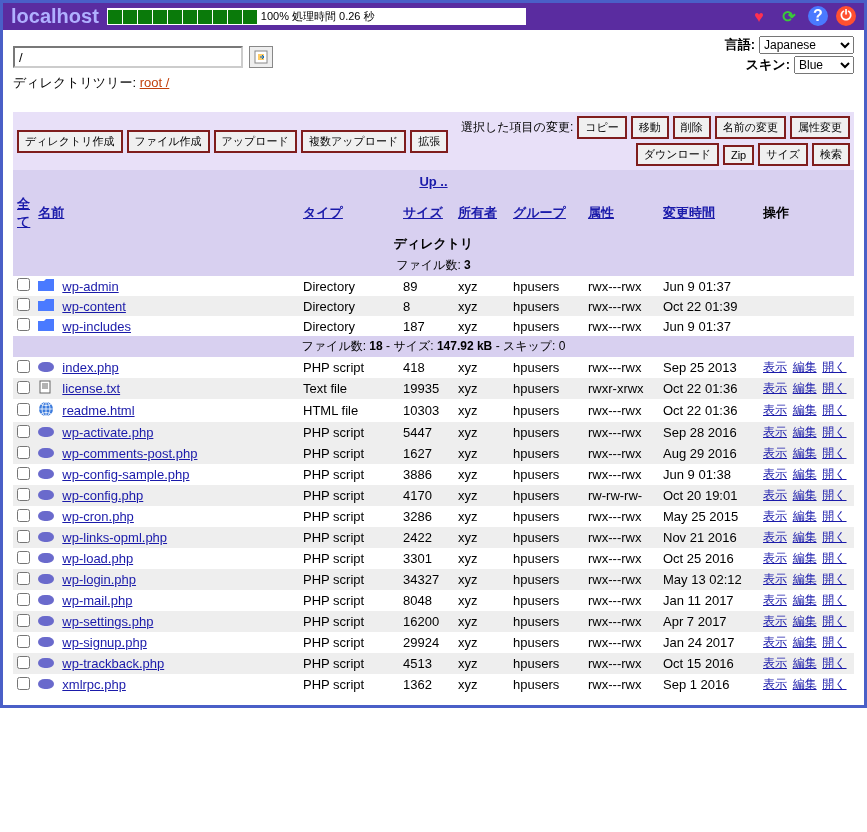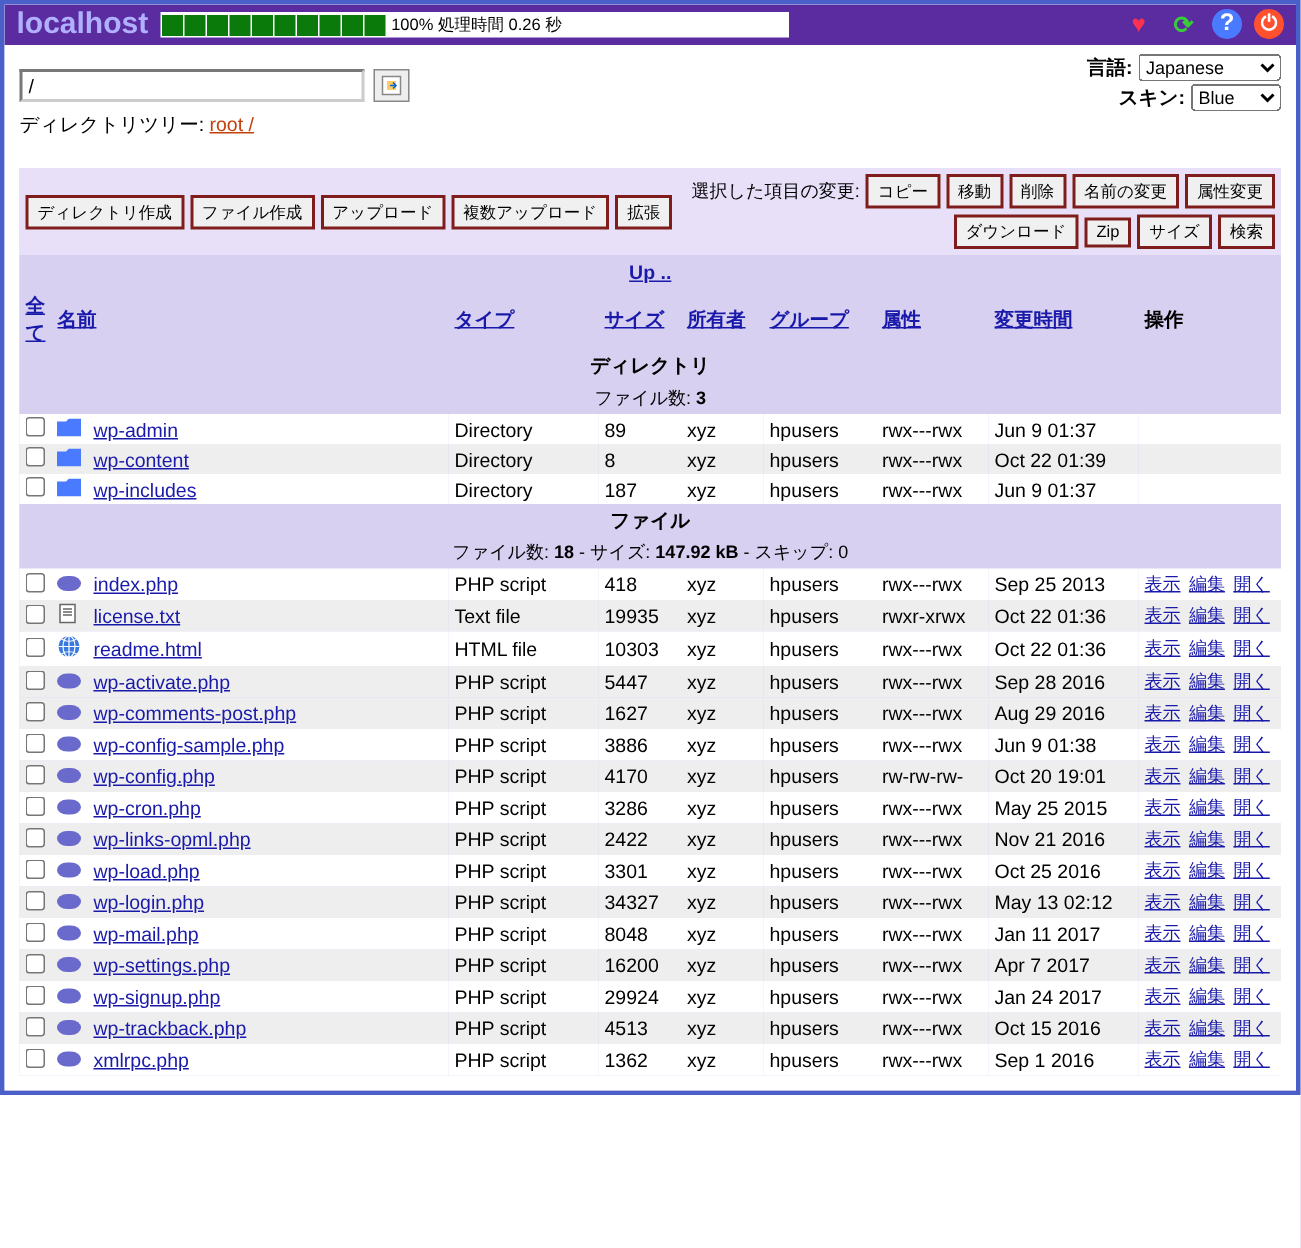--- a/index.html
+++ b/index.html
@@ -205,23 +205,20 @@
           <td>Directory</td>
           <td>187</td>
           <td>xyz</td>
           <td>hpusers</td>
           <td>rwx---rwx</td>
           <td>Jun 9 01:37</td>
           <td></td>
         </tr>
       </tbody>
     <tbody>
-        <tr class="section-header">
-          <td colspan="10">ファイル</td>
-        </tr>
     <tr class="file-count">
           <td colspan="10"><span>ファイル数:</span> <b>18</b> - <span>サイズ:</span> <b>147.92 kB</b> - <span>スキップ:</span> <span style="font-weight:normal">0</span></td>
         </tr>
     </tbody>
       <tbody id="file-body">
         <tr class="odd">
           <td class="checkbox-cell"><input type="checkbox" style=""></td>
           <td class="icon-cell"><span class="file-icon" style="background:#6a6acc;border-radius:50%/60%;width:16px;height:10px"></span></td>
           <td><a class="name">index.php</a></td>
           <td>PHP script</td>

